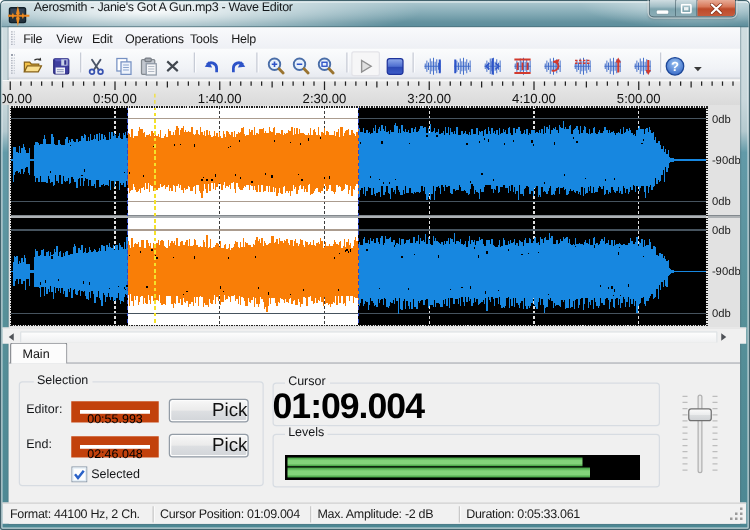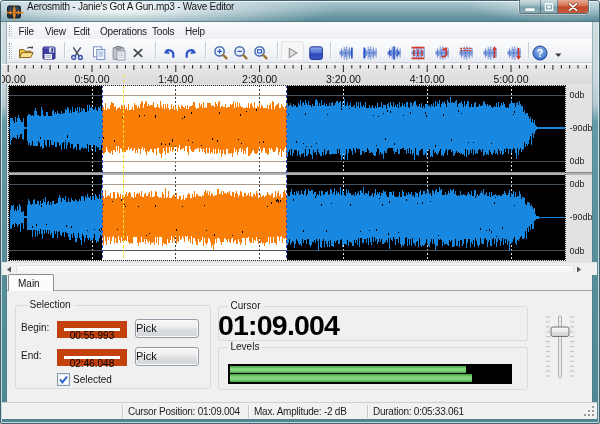--- a/index.html
+++ b/index.html
@@ -41,21 +41,21 @@
 #hthumb {position:absolute;left:14px;top:1.5px;width:558px;height:10px;background:linear-gradient(180deg,#fdfdfd,#eff0f1);border:1px solid #dfe3e6;border-radius:1px}
 #tabrow {position:absolute;left:0;top:252px;width:585px;height:17px;background:#f0f0f0;border-bottom:1px solid #a0a4ab}
 #tab {position:absolute;left:1px;top:0px;width:46px;height:17px;background:#fcfcfc;border:1px solid #8c8f94;border-bottom:none;border-radius:2px 2px 0 0;font-size:10px;color:#111;padding:3px 0 0 9px}
 #panel {position:absolute;left:0;top:269px;width:585px;height:111px;background:#f0f0f0}
 .gb {position:absolute;border:1px solid #d7dce2;border-radius:3px}
 .gl {position:absolute;top:-7px;font-size:10px;color:#15171a;background:#f0f0f0;padding:0 3px}
 .flab {position:absolute;font-size:10px;color:#15171a}
 .tf {position:absolute;width:70px;height:17px;background:#fff;border:7px solid #c2410c;font-size:10px;color:#000;text-align:center;line-height:15px}
 .btn {position:absolute;width:64px;height:19px;border:1px solid #939ca6;border-radius:3px;
  background:linear-gradient(180deg,#f7f7f7 0,#ebebeb 48%,#dddfe2 52%,#d2d5d9 100%);
- font-size:11px;color:#111;text-align:left;line-height:17px;box-shadow:inset 0 0 0 1px #fcfcfc}
+ font-size:15px;color:#111;text-align:right;line-height:17px;box-shadow:inset 0 0 0 1px #fcfcfc}
 #bigtime {position:absolute;left:211px;top:18px;width:310px;text-align:left;font-size:28.5px;font-weight:bold;color:#000;letter-spacing:-0.8px}
 #status {position:absolute;left:-5px;top:380px;width:595px;height:17px;background:#f1f1f1;border-top:1px solid #cfcfcf;font-size:10px;letter-spacing:-0.25px;color:#1c1c1c}
 .ss {position:absolute;top:2px;height:13px;width:1px;background:#c9c9c9;box-shadow:1px 0 0 #fafafa}
 .st {position:absolute;top:2.5px;white-space:nowrap}
 </style></head><body>
 <div id="win">
  <div id="tbar">
   <svg id="appic" width="18" height="18" viewBox="0 0 18 18">
     <rect x="1.5" y="2" width="13" height="12" rx="1.5" fill="#23313c" stroke="#11202a"></rect>
     <rect x="2.5" y="3" width="11" height="4" fill="#39485a" opacity="0.8"></rect>
@@ -284,21 +284,21 @@
           <path d="M1 0.5l4 3-4 3z" fill="#4f5257"></path>
         </svg>
   </div>
   <div id="tabrow">
         <div id="tab">Main</div>
       </div>
   <div id="panel">
     <div class="gb" style="left:7.5px;top:14px;width:196px;height:84px">
           <span class="gl" style="left:11px">Selection</span>
         </div>
-    <span class="flab" style="left:14px;top:31px">Begin:</span>
+    <span class="flab" style="left:14px;top:31px">Editor:</span>
     <div class="tf" style="left:50px;top:30px">00:55.993</div>
     <div class="btn" style="left:128px;top:28px">Pick</div>
     <span class="flab" style="left:14px;top:59px">End:</span>
     <div class="tf" style="left:50px;top:58px">02:46.048</div>
     <div class="btn" style="left:128px;top:56px">Pick</div>
     <svg style="position:absolute;left:50px;top:82px" width="13" height="13" viewBox="0 0 13 13">
           <rect x="0.5" y="0.5" width="12" height="12" fill="#fdfdfd" stroke="#8a99a8"></rect>
           <rect x="1.5" y="1.5" width="10" height="10" fill="none" stroke="#e4eef6"></rect>
           <path d="M3 6.4l2.4 3L10 3.6" fill="none" stroke="#2a62c8" stroke-width="2"></path>
         </svg>
@@ -347,20 +347,21 @@
           <stop offset="0" stop-color="#fbfbfb"></stop>
                 <stop offset="0.5" stop-color="#ebeced"></stop>
           <stop offset="0.55" stop-color="#dcdee0"></stop>
                 <stop offset="1" stop-color="#cfd2d5"></stop>
               </linearGradient>
             </defs>
       </g>
     </svg>
   </div>
   <div id="status">
+    <span class="st" style="left:6px;">Format: 44100 Hz, 2 Ch.</span>
     <div class="ss" style="left:120px"></div>
     <span class="st" style="left:126px">Cursor Position: 01:09.004</span>
     <div class="ss" style="left:246px"></div>
     <span class="st" style="left:252px">Max. Amplitude: -2 dB</span>
     <div class="ss" style="left:365px"></div>
     <span class="st" style="left:371px">Duration: 0:05:33.061</span>
     <svg style="position:absolute;right:2px;bottom:2px" width="12" height="12" viewBox="0 0 12 12">
       <g fill="#9b9b9b">
             <rect x="9" y="1" width="2" height="2"></rect>
             <rect x="9" y="5" width="2" height="2"></rect>

